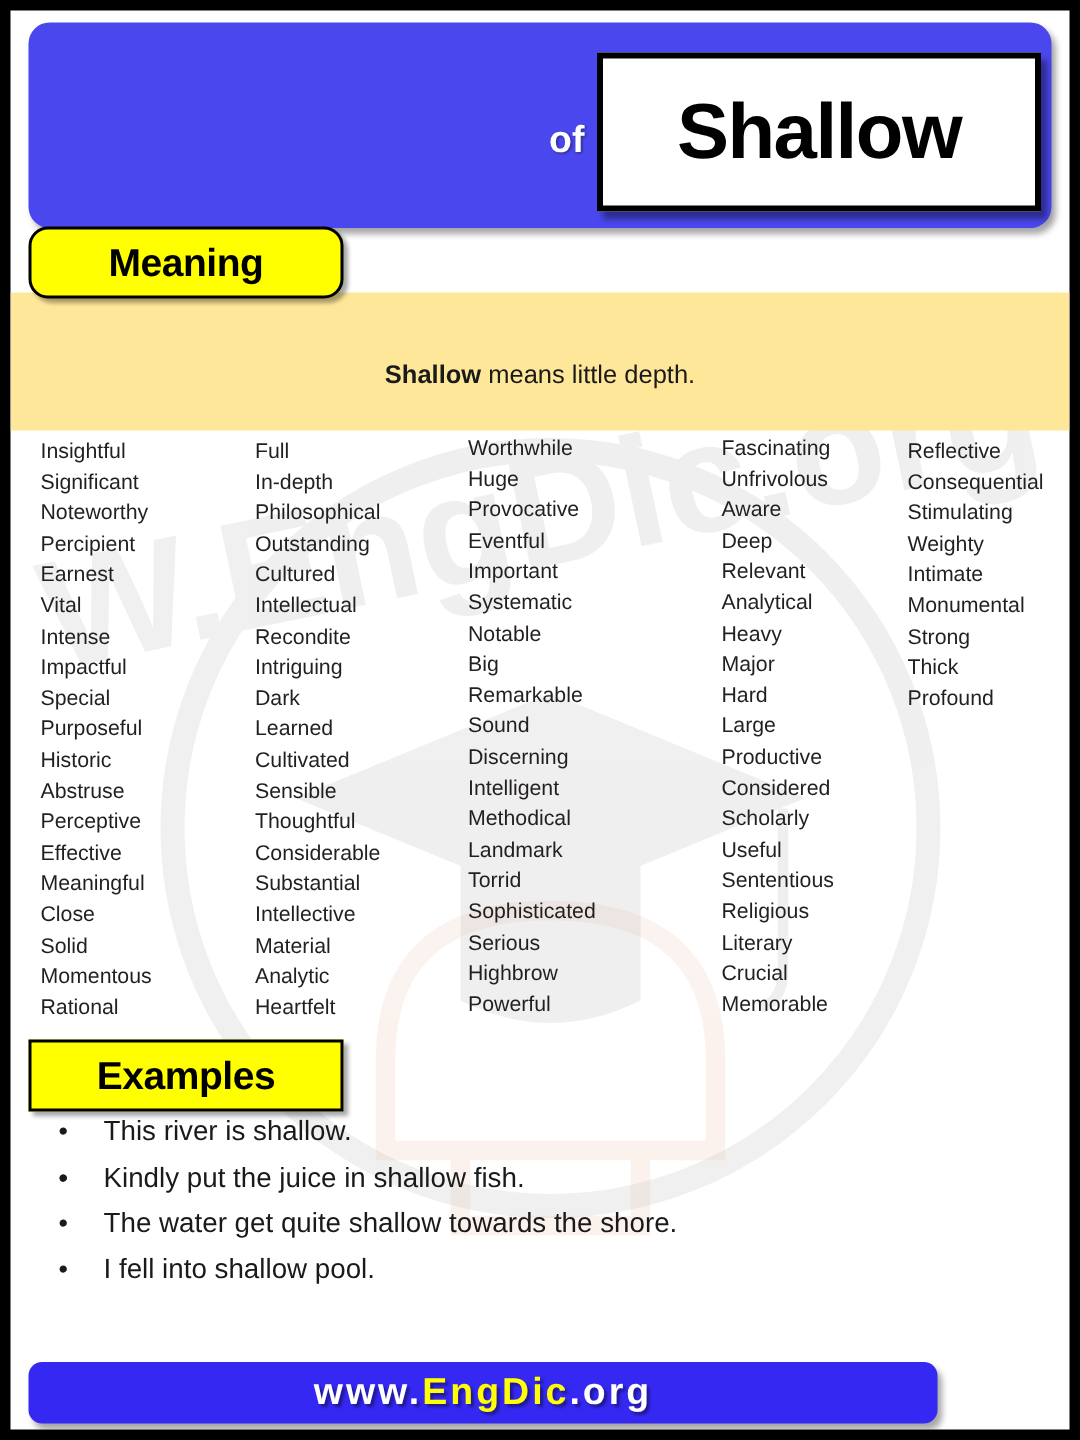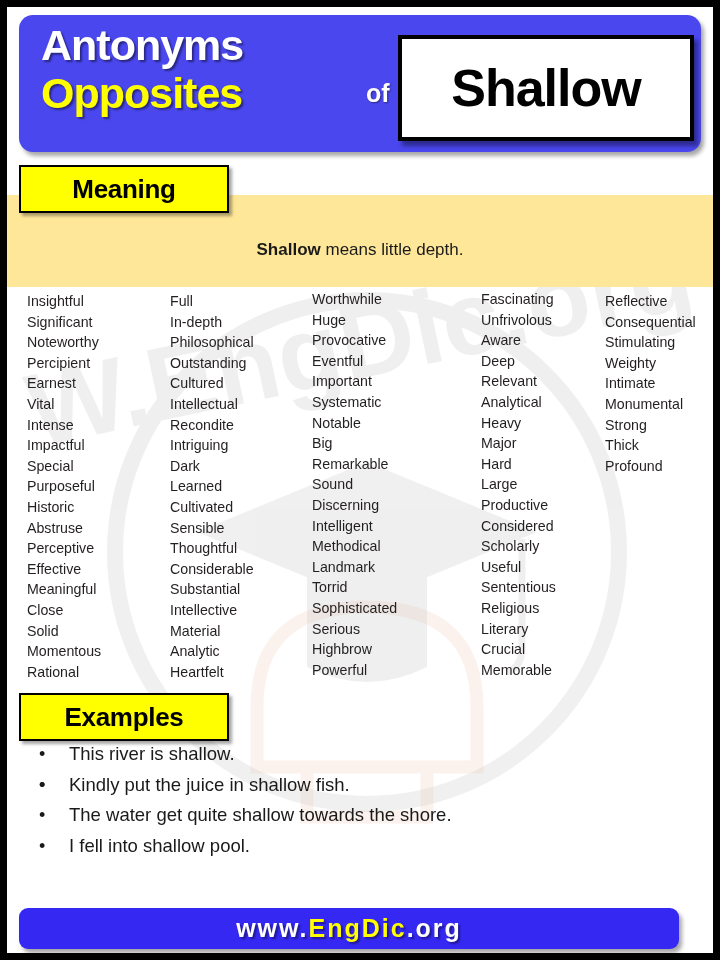--- a/index.html
+++ b/index.html
@@ -108,21 +108,21 @@
     align-items: center;
     justify-content: center;
     z-index: 4;
   }
   .tag-label {
     font-size: 26px;
     font-weight: bold;
     color: #000000;
     letter-spacing: -0.3px;
   }
-  #meaning-tag { left: 12px;  top: 158px; width: 206px; height: 44px; }
+  #meaning-tag { left: 12px;  top: 144px; width: 206px; height: 44px; border-radius: 13px; }
   #examples-tag { left: 12px; top: 686px; width: 206px; height: 44px; }
 
   
   .meaning-band {
     position: absolute;
     left: 0;
     top: 188px;
     width: 706px;
     height: 92px;
     background: #ffe799;
@@ -193,21 +193,21 @@
     font-size: 18px;
     line-height: 30.5px;
     color: #1a1a1a;
   }
 
   
   .footer-band {
     position: absolute;
     left: 12px;
     top: 901px;
-    width: 660px;
+    width: 606px;
     height: 41px;
     background: #3528f2;
     border-radius: 9px;
     box-shadow: 3px 4px 4px rgba(0,0,0,0.35);
     display: flex;
     align-items: center;
     justify-content: center;
     z-index: 4;
   }
   .footer-text {
@@ -234,24 +234,20 @@
       <path d="M300 560 L300 660 Q360 690 420 660 L420 560 L360 585 Z" fill="#8a8a8a"></path>
       <path d="M515 532 L515 640 Q515 660 500 665" fill="none" stroke="#8a8a8a" stroke-width="7"></path>
     </g>
     <g opacity="0.16">
       <path d="M250 700 Q250 600 360 600 Q470 600 470 700 L470 760 L250 760 Z" fill="none" stroke="#e8b49a" stroke-width="13"></path>
       <path d="M300 760 L300 810 L420 810 L420 760" fill="none" stroke="#e8b49a" stroke-width="13"></path>
     </g>
   </svg>
 
   <div class="header-band">
-    <div class="hdr-left">
-      <div class="hdr-antonyms">Antonyms</div>
-      <div class="hdr-opposites">Opposites</div>
-    </div>
     <div class="hdr-of">of</div>
     <div class="hdr-word-box">
       <span class="hdr-word">Shallow</span>
     </div>
   </div>
 
   <div class="meaning-band">
     <div class="meaning-text">
       <b>Shallow</b><span> means little depth.</span>
     </div>

